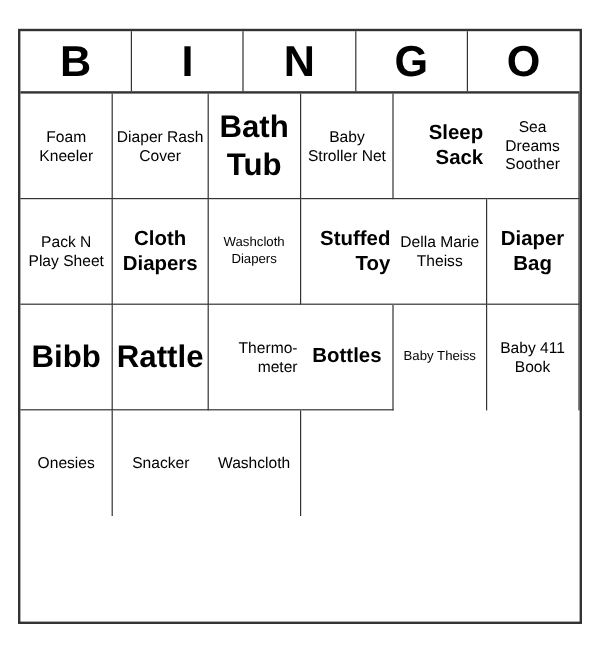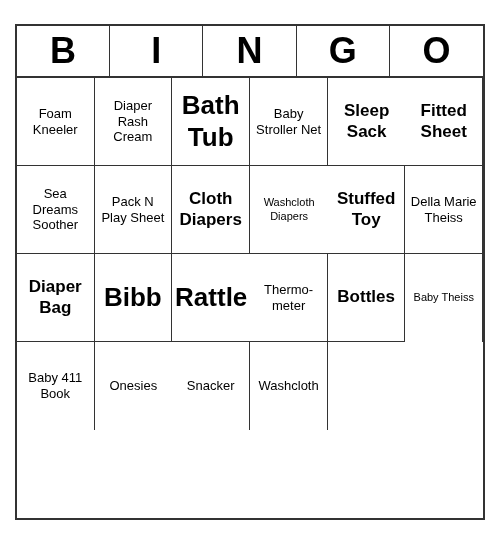--- a/index.html
+++ b/index.html
@@ -58,20 +58,21 @@
       justify-content: center;
       text-align: center;
       padding: 4px 3px;
       min-height: 88px;
       font-size: 13px;
       line-height: 1.2;
     }
 
     .bingo-cell:nth-child(5n) {
       border-right: none;
+      text-align: right;
     }
 
     .bingo-cell:nth-last-child(-n+5) {
       border-bottom: none;
     }
 
     .bingo-cell.large-text {
       font-size: 26px;
       font-weight: bold;
     }
@@ -91,25 +92,24 @@
 <div class="bingo-container">
   <div class="bingo-header">
   <div class="bingo-header-cell">B</div>
       <div class="bingo-header-cell">I</div>
       <div class="bingo-header-cell">N</div>
       <div class="bingo-header-cell">G</div>
       <div class="bingo-header-cell">O</div>
     </div>
   <div class="bingo-grid">
   <div class="bingo-cell">Foam Kneeler</div>
-      <div class="bingo-cell">Diaper Rash Cream</div>
+      <div class="bingo-cell">Diaper Rash Cover</div>
       <div class="bingo-cell large-text">Bath Tub</div>
       <div class="bingo-cell">Baby Stroller Net</div>
       <div class="bingo-cell medium-text">Sleep Sack</div>
-      <div class="bingo-cell medium-text">Fitted Sheet</div>
       <div class="bingo-cell">Sea Dreams Soother</div>
       <div class="bingo-cell">Pack N Play Sheet</div>
       <div class="bingo-cell medium-text">Cloth Diapers</div>
       <div class="bingo-cell small-text">Washcloth Diapers</div>
       <div class="bingo-cell medium-text">Stuffed Toy</div>
       <div class="bingo-cell">Della Marie Theiss</div>
       <div class="bingo-cell medium-text">Diaper Bag</div>
       <div class="bingo-cell large-text">Bibb</div>
       <div class="bingo-cell large-text">Rattle</div>
       <div class="bingo-cell">Thermo-meter</div>

